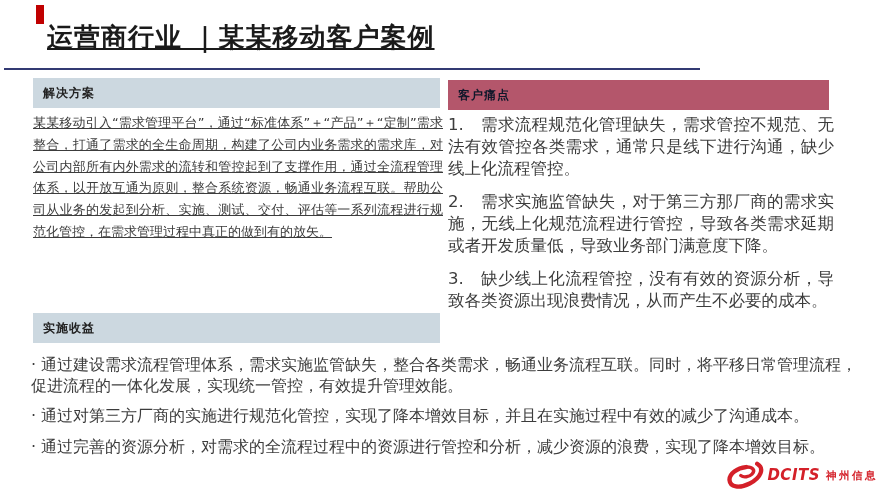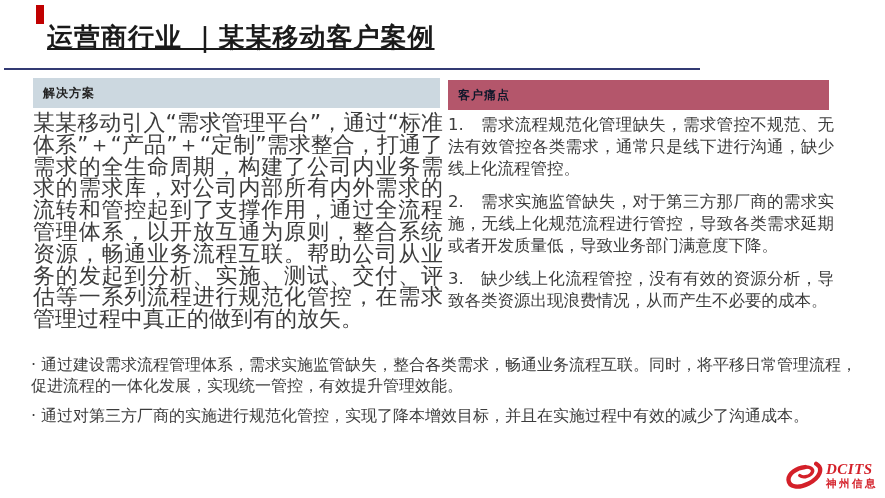--- a/index.html
+++ b/index.html
@@ -27,49 +27,49 @@
     box-sizing:border-box; font-size:12px; font-weight:bold; letter-spacing:1px;
   }
   .sec-header.light { background:var(--section-header-bg,#ccd8e0); color:#222; }
   .sec-header.rose  { background:var(--pain-header-bg,#b4566b); color:#0f172a; }
   .hdr-solution { left:33px;  top:78px;  width:407px; }
   .hdr-pain     { left:448px; top:80px;  width:381px; }
   .hdr-benefits { left:33px;  top:313px; width:407px; }
 
   .solution-body {
     position:absolute; left:33px; top:112px; width:410px; margin:0;
-    font-size:22px; line-height:21.8px; text-align:justify;
+    font-size:13px; line-height:21.8px; text-align:justify;text-decoration:underline;
   }
   .pain-list {
     position:absolute; left:448px; top:114px; width:386px;
     font-size:16.5px; line-height:22px;
   }
   .pain-item { margin:0 0 11px 0; text-align:justify; }
   .pain-item .num { margin-right:17px; }
 
   .benefits-list {
     position:absolute; left:31px; top:355px; width:841px;
     font-size:16px; line-height:20.5px;
   }
   .benefit-item { margin:0 0 10px 0; }
   .benefit-item .dot { margin-right:5px; }
 
   .logo {
     position:absolute; right:7px; bottom:7px;
     display:flex; align-items:center; gap:3px;
   }
   .logo-swoosh { width:38px; height:31px; display:block; }
-  .logo-text { display:flex; flex-direction:column; line-height:1;font-family:Liberation Serif, serif; }
+  .logo-text { display:flex; flex-direction:row; line-height:1; }
   .logo-wordmark {
     color:var(--logo-red,#d42029); font-weight:bold; font-style:italic;
     font-size:15px; letter-spacing:0.5px;
   }
   .logo-subtitle {
     color:var(--logo-red,#d42029); font-weight:bold;
-    font-size:10.5px; letter-spacing:2.5px; margin-top:2px;
+    font-size:10.5px; letter-spacing:2.5px; margin-top:2px;margin-left:6px;
   }
 </style>
 </head>
 <body>
 
 <div class="slide">
 
   <div class="accent-bar"></div>
 
   <h1 class="page-title">运营商行业 ｜某某移动客户案例</h1>
@@ -87,27 +87,31 @@
       <span class="num">1.</span><span>需求流程规范化管理缺失，需求管控不规范、无法有效管控各类需求，通常只是线下进行沟通，缺少线上化流程管控。</span>
     </p>
     <p class="pain-item">
       <span class="num">2.</span><span>需求实施监管缺失，对于第三方那厂商的需求实施，无线上化规范流程进行管控，导致各类需求延期或者开发质量低，导致业务部门满意度下降。</span>
     </p>
     <p class="pain-item">
       <span class="num">3.</span><span>缺少线上化流程管控，没有有效的资源分析，导致各类资源出现浪费情况，从而产生不必要的成本。</span>
     </p>
   </div>
 
+  <div class="sec-header light hdr-benefits">实施收益</div>
 
   <div class="benefits-list">
     <p class="benefit-item">
       <span class="dot">·</span><span>通过建设需求流程管理体系，需求实施监管缺失，整合各类需求，畅通业务流程互联。同时，将平移日常管理流程，促进流程的一体化发展，实现统一管控，有效提升管理效能。</span>
     </p>
     <p class="benefit-item">
       <span class="dot">·</span><span>通过对第三方厂商的实施进行规范化管控，实现了降本增效目标，并且在实施过程中有效的减少了沟通成本。</span>
+    </p>
+    <p class="benefit-item">
+      <span class="dot">·</span><span>通过完善的资源分析，对需求的全流程过程中的资源进行管控和分析，减少资源的浪费，实现了降本增效目标。</span>
     </p>
   </div>
 
   <div class="logo">
     <svg class="logo-swoosh" viewBox="0 0 40 33" xmlns="http://www.w3.org/2000/svg">
       <g fill="none" stroke="#d42029" stroke-linecap="round">
         <path d="M33 4 C41 9 37 19 25 25 C14 30.5 4 29 3.5 21.5 C3 14.5 12 8.5 21 7.5" stroke-width="4.6"></path>
         <path d="M21 7.5 C28 7 31.5 11 27.5 15 C24.5 18 18.5 19 15.5 16.5" stroke-width="3.6"></path>
       </g>
     </svg>

